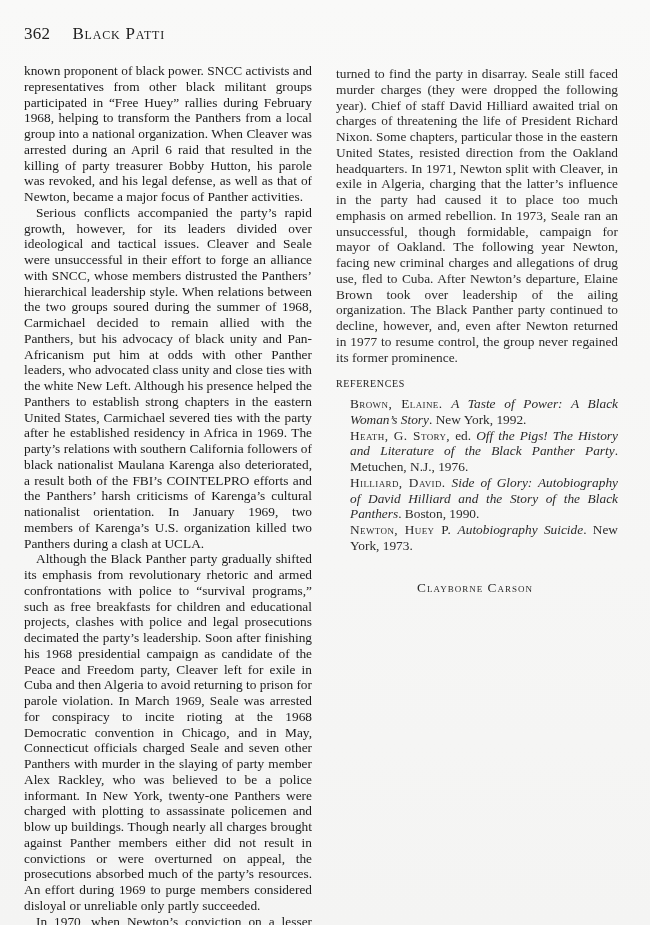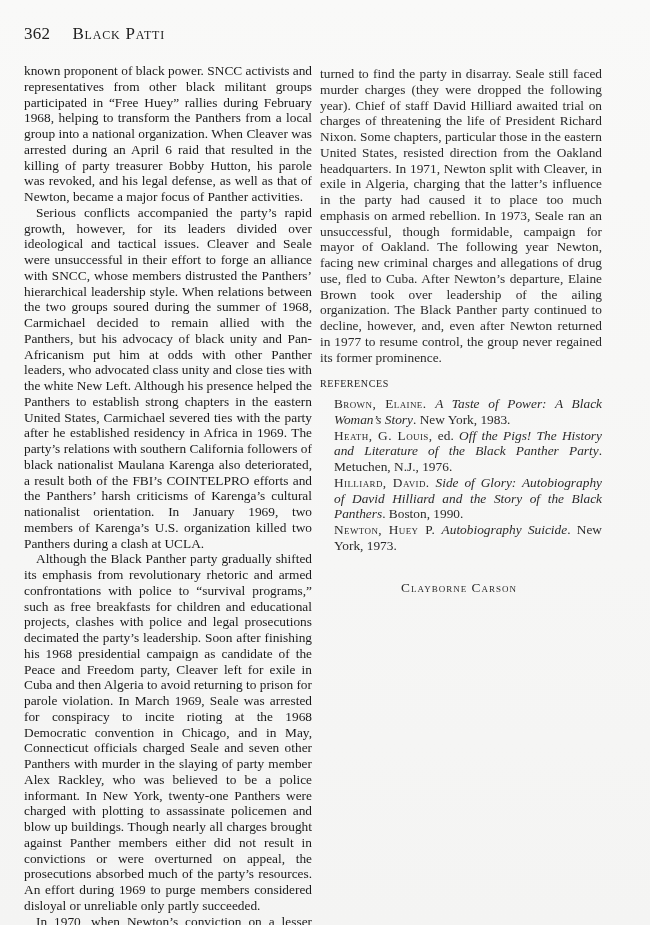--- a/index.html
+++ b/index.html
@@ -9,21 +9,21 @@
     font-family: "Liberation Serif", "DejaVu Serif", serif;
     color: #1e1e1e;
     position: relative;
   }
   .page { position: absolute; inset: 0; background: linear-gradient(180deg,#f9f9f8 0%,#f6f6f5 60%,#f4f4f3 100%); }
   .running-head { position: absolute; top: 24px; left: 24px; font-size: 17px; letter-spacing: 0.2px; color: #222; }
   .running-head .pagenum { display: inline-block; width: 44px; }
   .running-head .title { font-variant: small-caps; letter-spacing: 0.8px; }
   .col { position: absolute; top: 0; font-size: 13.35px; line-height: 15.75px; text-align: justify; }
   .col-left { left: 24px; width: 288px; top: 63px; color: #1a1a1a; }
-  .col-right { left: 320px; width: 282px; top: 66px; color: #2a2a2a; }
+  .col-right { left: 336px; width: 282px; top: 66px; color: #2a2a2a; }
   .col p { margin: 0; text-indent: 0; hyphens: none; }
   .col p.indent { text-indent: 12px; }
   .refs-heading { margin-top: 11px; font-size: 10px; letter-spacing: 0.6px; text-transform: uppercase; color: #222; margin-bottom: 4px; }
   .ref { margin: 0; padding-left: 14px; text-indent: -14px; text-align: justify; }
   .ref .author { font-variant: small-caps; letter-spacing: 0.4px; }
   .ref .work { font-style: italic; }
   .signature { margin-top: 26px; text-align: center; font-variant: small-caps; letter-spacing: 1px; padding-right: 4px; }
 </style>
 </head>
 <body>
@@ -43,24 +43,24 @@
   </div>
 
   <div class="col col-right">
     <p>turned to find the party in disarray. Seale still faced murder charges (they were dropped the following year). Chief of staff David Hilliard awaited trial on charges of threatening the life of President Richard Nixon. Some chapters, particular those in the eastern United States, resisted direction from the Oakland headquarters. In 1971, Newton split with Cleaver, in exile in Algeria, charging that the latter’s influence in the party had caused it to place too much emphasis on armed rebellion. In 1973, Seale ran an unsuccessful, though formidable, campaign for mayor of Oakland. The following year Newton, facing new criminal charges and allegations of drug use, fled to Cuba. After Newton’s departure, Elaine Brown took over leadership of the ailing organization. The Black Panther party continued to decline, however, and, even after Newton returned in 1977 to resume control, the group never regained its former prominence.</p>
 
     <div class="refs-heading">References</div>
 
     <div>
       <p class="ref">
         <span class="author">Brown, Elaine.</span>
-        <span class="work">A Taste of Power: A Black Woman’s Story</span><span>. New York, 1983.</span>
+        <span class="work">A Taste of Power: A Black Woman’s Story</span><span>. New York, 1992.</span>
       </p>
       <p class="ref">
-        <span class="author">Heath, G. Louis,</span><span> ed. </span><span class="work">Off the Pigs! The History and Literature of the Black Panther Party</span><span>. Metuchen, N.J., 1976.</span>
+        <span class="author">Heath, G. Story,</span><span> ed. </span><span class="work">Off the Pigs! The History and Literature of the Black Panther Party</span><span>. Metuchen, N.J., 1976.</span>
       </p>
       <p class="ref">
         <span class="author">Hilliard, David.</span>
         <span class="work">Side of Glory: Autobiography of David Hilliard and the Story of the Black Panthers</span><span>. Boston, 1990.</span>
       </p>
       <p class="ref">
         <span class="author">Newton, Huey P.</span>
         <span class="work">Autobiography Suicide</span><span>. New York, 1973.</span>
       </p>
     </div>

